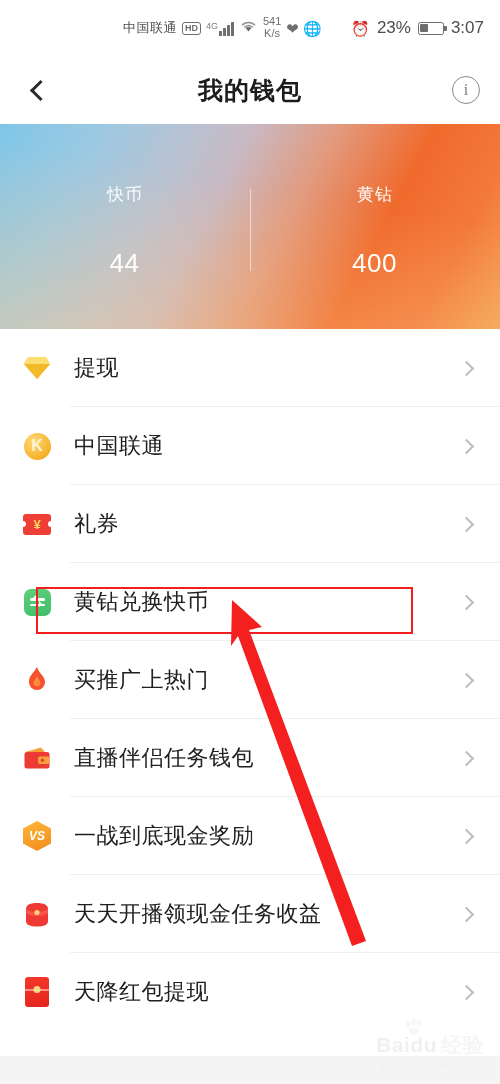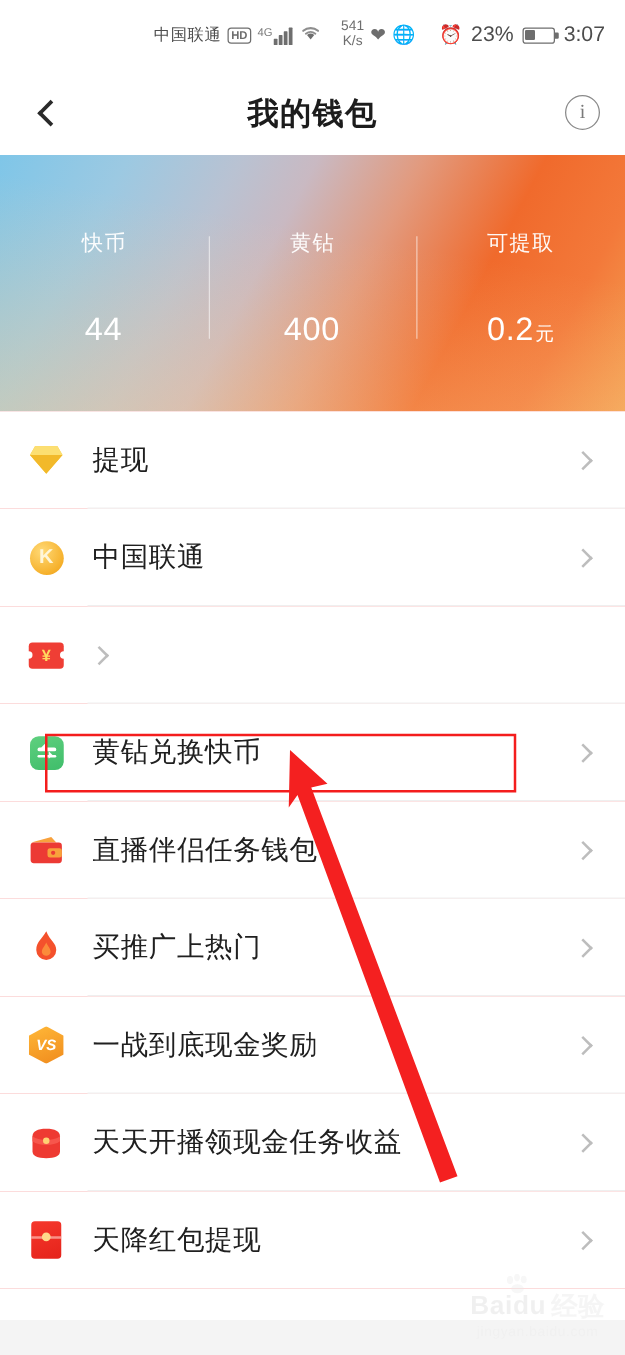--- a/index.html
+++ b/index.html
@@ -30,21 +30,21 @@
     padding:1px 2px; line-height:1; letter-spacing:0;
   }
   .sig-wrap{ display:flex; align-items:flex-end; gap:1px; position:relative; }
   .g4{ font-size:9px; color:#7a7a7a; line-height:1; align-self:flex-start; position:relative; top:1px;}
   .bars{ display:flex; align-items:flex-end; gap:1.5px; height:15px;}
   .bars i{ width:2.6px; background:#6e6e6e; display:block; border-radius:.5px;}
   .bars i:nth-child(1){height:5px;}
   .bars i:nth-child(2){height:8px;}
   .bars i:nth-child(3){height:11px;}
   .bars i:nth-child(4){height:14px;}
-  .kbs{ font-size:11px; line-height:1.05; text-align:center; color:#6e6e6e;margin-left:10px;}
+  .kbs{ font-size:11px; line-height:1.05; text-align:center; color:#6e6e6e;}
   .icon-heart{ color:#6e6e6e; font-size:15px; line-height:1;}
   .icon-globe{ color:#6e6e6e; font-size:15px; line-height:1;}
   .alarm{ font-size:15px; color:#5a5a5a; line-height:1;}
   .batt{ width:26px;height:13px;border:1.7px solid #6e6e6e;border-radius:2.5px;position:relative;display:inline-block;}
   .batt::after{content:"";position:absolute;right:-4px;top:3px;width:2.5px;height:5px;background:#6e6e6e;border-radius:0 1px 1px 0;}
   .batt span{position:absolute;left:1.3px;top:1.3px;bottom:1.3px;width:32%;background:#6e6e6e;border-radius:1px;display:block;}
   .pct,.clock{ font-size:17px; color:#4d4d4d;}
 
   
   .header{
@@ -263,26 +263,20 @@
       <div class="stat-value">
         <span>44</span><span class="unit"></span>
       </div>
     </div>
     <div class="stat">
       <div class="stat-label">黄钻</div>
       <div class="stat-value">
         <span>400</span><span class="unit"></span>
       </div>
     </div>
-    <div class="stat">
-      <div class="stat-label">可提取</div>
-      <div class="stat-value">
-        <span>0.2</span><span class="unit">元</span>
-      </div>
-    </div>
   </div>
 </div>
 
 <div class="list">
 
   <div class="row">
     <div class="row-icon">
       <svg class="ico-diamond" viewBox="0 0 28 26" aria-hidden="true">
         <polygon points="5,2 23,2 27,9 14,24 1,9" fill="#f7c93d"></polygon>
         <polygon points="5,2 23,2 27,9 1,9" fill="#fcdf72"></polygon>
@@ -298,55 +292,56 @@
       <div class="ico-kcoin">K</div>
     </div>
     <div class="row-label">中国联通</div>
     <span class="chev"></span>
   </div>
 
   <div class="row">
     <div class="row-icon">
       <div class="ico-ticket">¥</div>
     </div>
+    <div class="row-label">礼券</div>
     <span class="chev"></span>
   </div>
 
   <div class="row">
     <div class="row-icon">
       <div class="ico-exchange">
           <i></i>
           <i></i>
         </div>
     </div>
     <div class="row-label">黄钻兑换快币</div>
+    <span class="chev"></span>
+  </div>
+
+  <div class="row">
+    <div class="row-icon">
+      <svg class="ico-flame" viewBox="0 0 26 28" aria-hidden="true">
+        <path d="M13 1 C10 7 5 9 5 16 a8 8 0 0 0 16 0 C21 10 16 9 13 1 Z" fill="#f4512c"></path>
+        <path d="M13 10 C11.5 13.5 9.5 14.5 9.5 17.8 a3.6 3.6 0 0 0 7 0 C16.5 14.6 14.5 13.6 13 10 Z" fill="#fb8b3a"></path>
+      </svg>
+    </div>
+    <div class="row-label">买推广上热门</div>
     <span class="chev"></span>
   </div>
 
   <div class="row">
     <div class="row-icon">
       <svg class="ico-wallet" viewBox="0 0 28 24" aria-hidden="true">
         <path d="M2 6 L18 1.5 L22 6 Z" fill="#f8a13c"></path>
         <rect x="1.5" y="6" width="25" height="16.5" rx="2.5" fill="#ec3a34"></rect>
         <rect x="15" y="10.5" width="11.5" height="7.5" rx="2" fill="#f8a13c"></rect>
         <circle cx="19.5" cy="14.2" r="1.7" fill="#ec3a34"></circle>
       </svg>
     </div>
     <div class="row-label">直播伴侣任务钱包</div>
-    <span class="chev"></span>
-  </div>
-
-  <div class="row">
-    <div class="row-icon">
-      <svg class="ico-flame" viewBox="0 0 26 28" aria-hidden="true">
-        <path d="M13 1 C10 7 5 9 5 16 a8 8 0 0 0 16 0 C21 10 16 9 13 1 Z" fill="#f4512c"></path>
-        <path d="M13 10 C11.5 13.5 9.5 14.5 9.5 17.8 a3.6 3.6 0 0 0 7 0 C16.5 14.6 14.5 13.6 13 10 Z" fill="#fb8b3a"></path>
-      </svg>
-    </div>
-    <div class="row-label">买推广上热门</div>
     <span class="chev"></span>
   </div>
 
   <div class="row">
     <div class="row-icon">
       <div class="ico-vs">VS</div>
     </div>
     <div class="row-label">一战到底现金奖励</div>
     <span class="chev"></span>
   </div>

